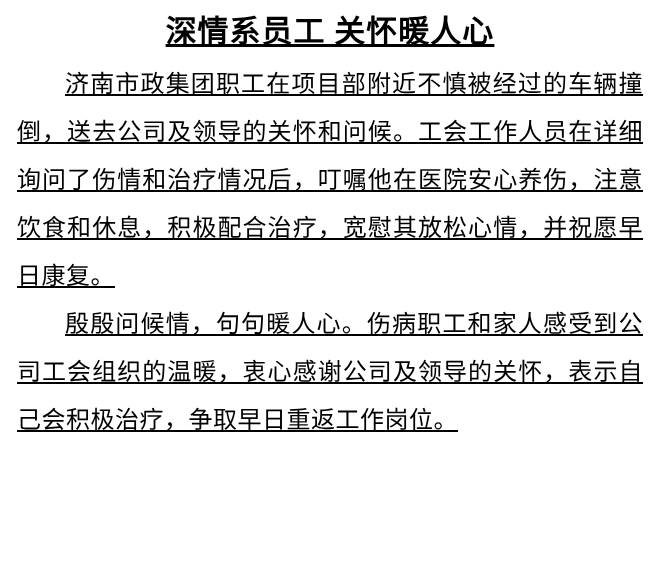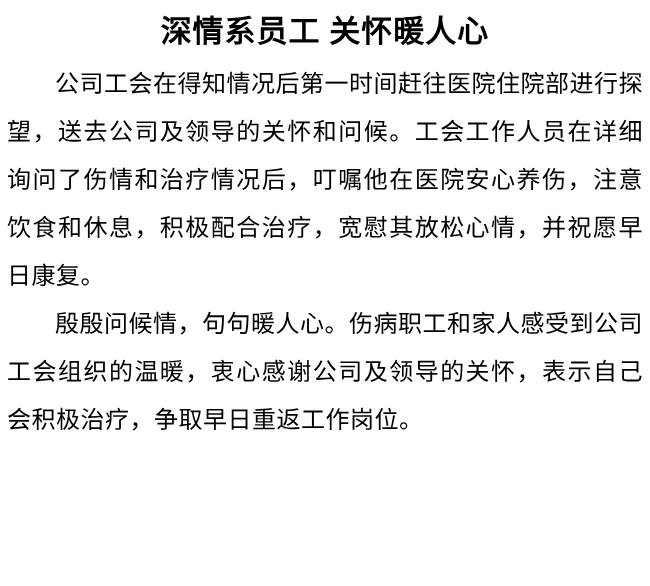--- a/index.html
+++ b/index.html
@@ -11,21 +11,22 @@
     body {
       width: 650px;
       height: 586px;
       overflow: hidden;
       font-family: "Liberation Serif", "DejaVu Serif", serif;
     }
     .doc {
       box-sizing: border-box;
       width: 650px;
       height: 586px;
-      padding: 6px 7px 0 7px;
+      padding: 6px 7px 0 17px;
+      text-decoration: underline;
     }
     .doc-title {
       margin: 4px 0 6px 0;
       text-align: center;
       font-size: 31px;
       line-height: 44px;
       font-weight: 700;
       letter-spacing: 1px;
       white-space: pre;
     }
@@ -39,16 +40,16 @@
       letter-spacing: 0.5px;
     }
   </style>
 </head>
 <body>
 
 <div class="doc">
   <h1 class="doc-title">深情系员工 关怀暖人心</h1>
 
 
-  <p class="body-paragraph">公司工会在得知情况后第一时间赶往医院住院部进行探望，送去公司及领导的关怀和问候。工会工作人员在详细询问了伤情和治疗情况后，叮嘱他在医院安心养伤，注意饮食和休息，积极配合治疗，宽慰其放松心情，并祝愿早日康复。</p>
+  <p class="body-paragraph">济南市政集团职工在项目部附近不慎被经过的车辆撞倒，送去公司及领导的关怀和问候。工会工作人员在详细询问了伤情和治疗情况后，叮嘱他在医院安心养伤，注意饮食和休息，积极配合治疗，宽慰其放松心情，并祝愿早日康复。</p>
 
   <p class="body-paragraph">殷殷问候情，句句暖人心。伤病职工和家人感受到公司工会组织的温暖，衷心感谢公司及领导的关怀，表示自己会积极治疗，争取早日重返工作岗位。</p>
 </div>
 
 </body></html>

